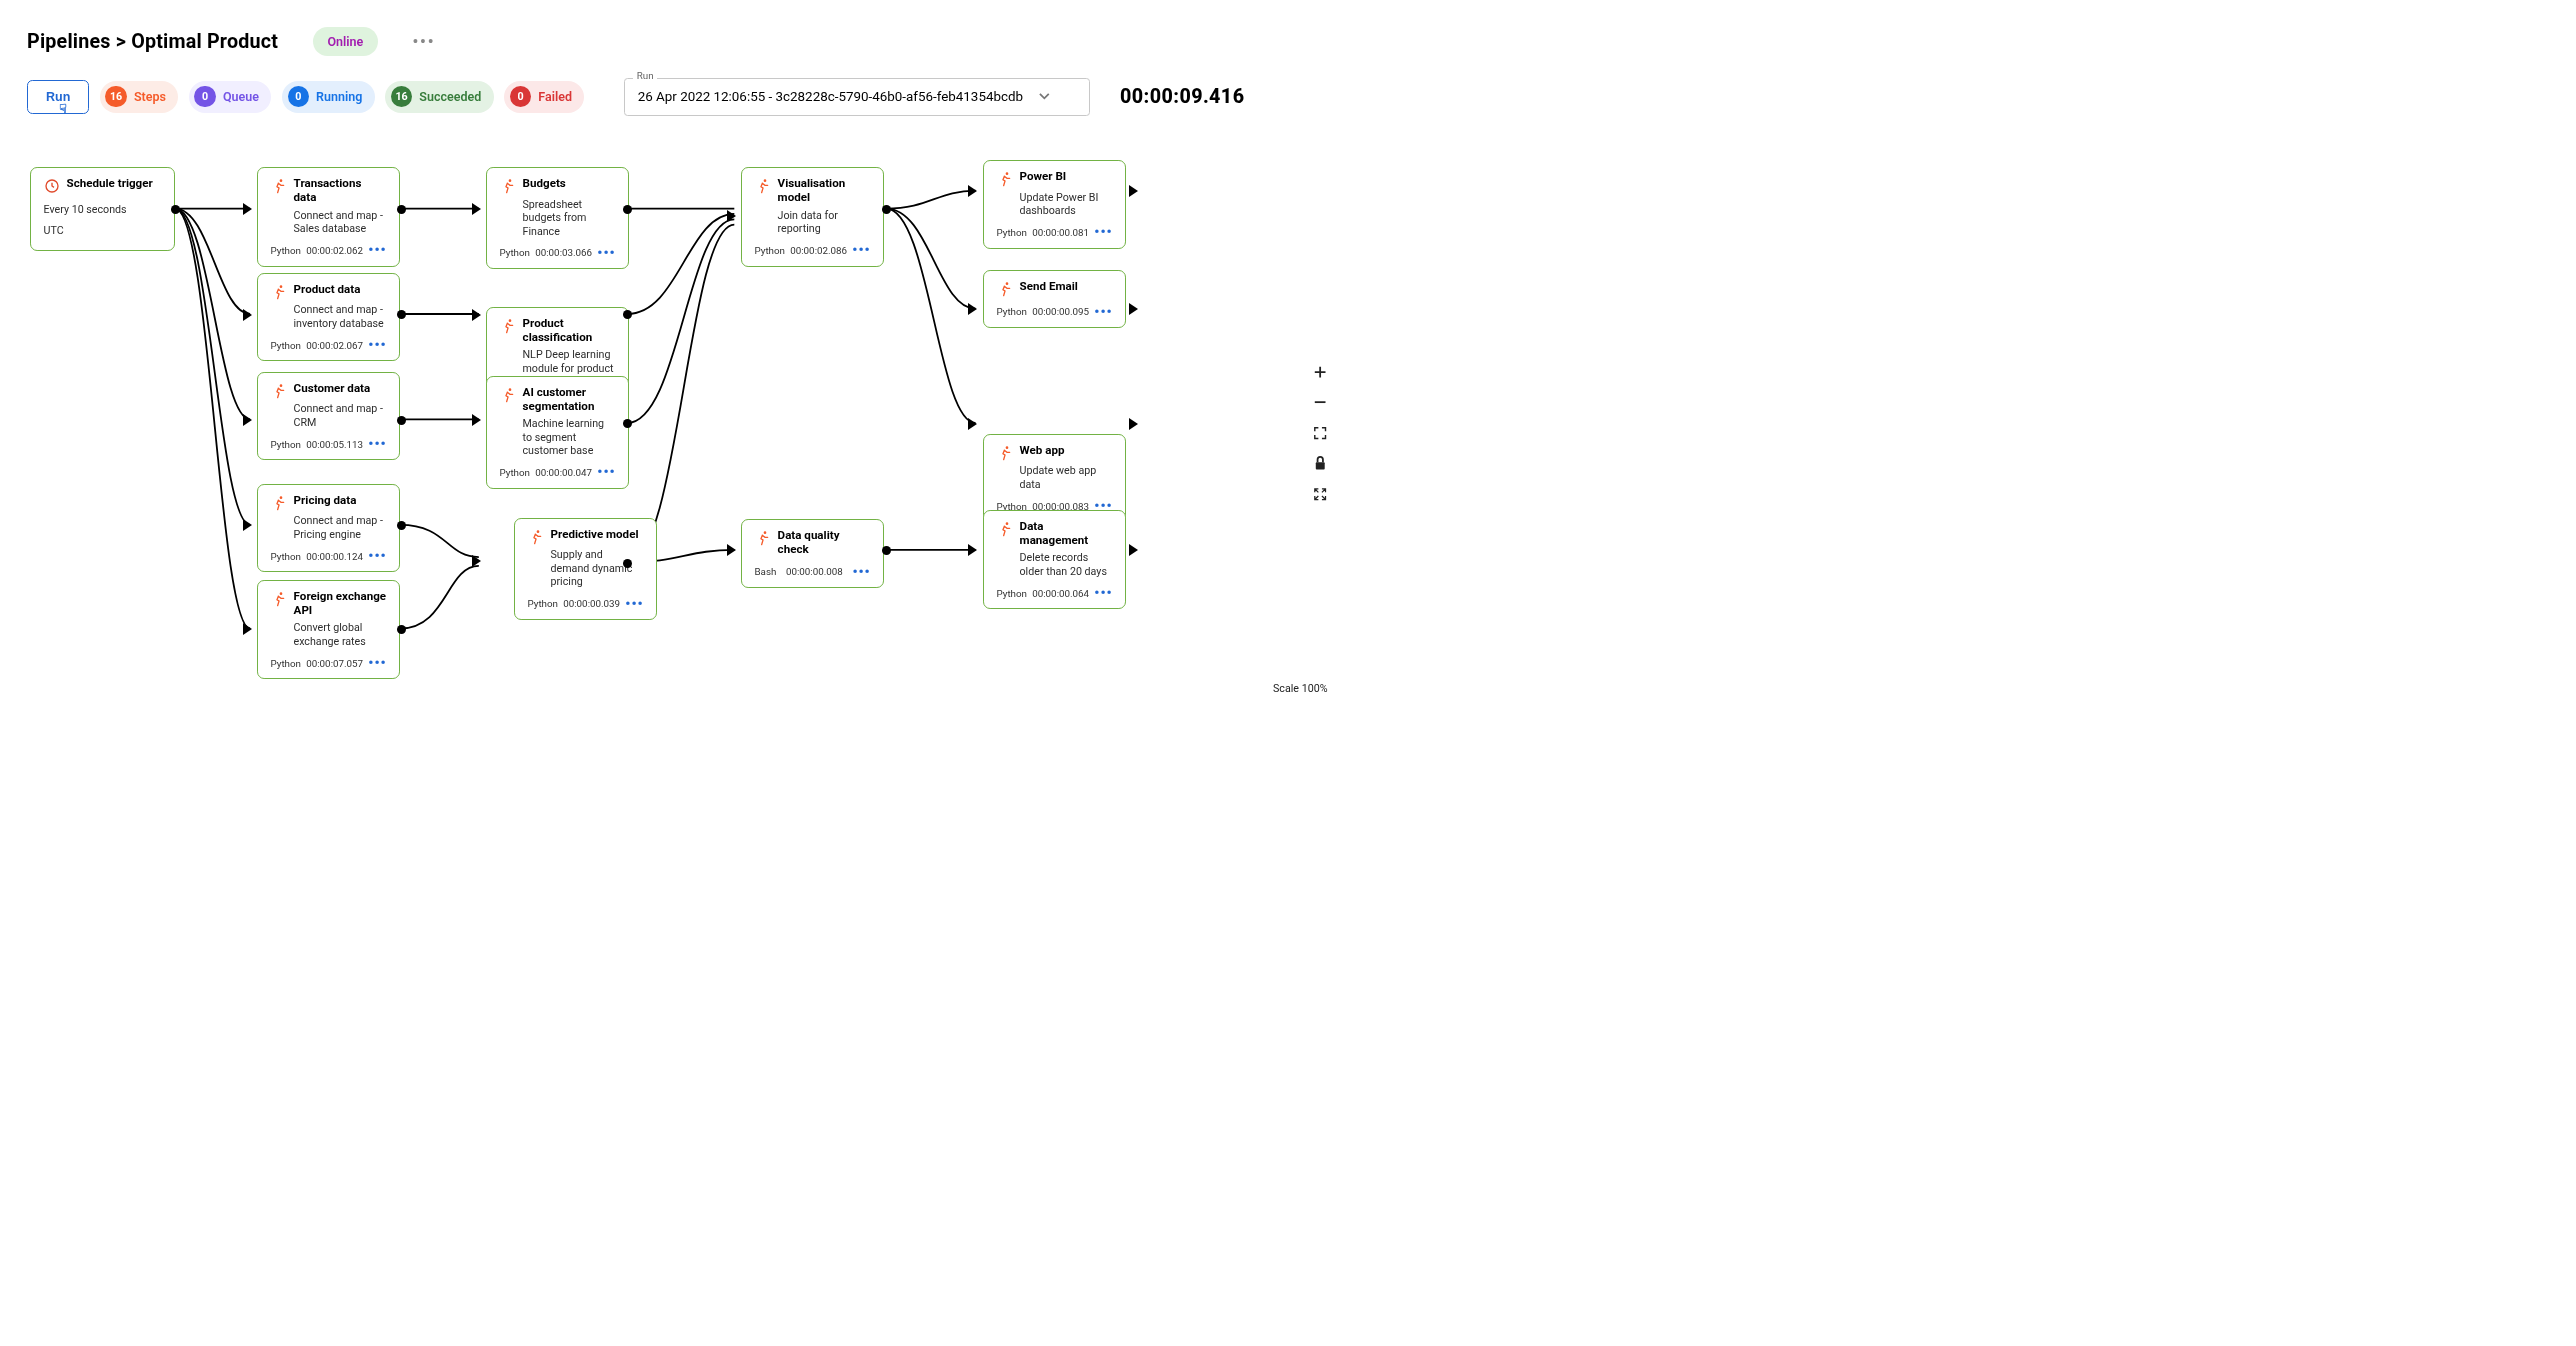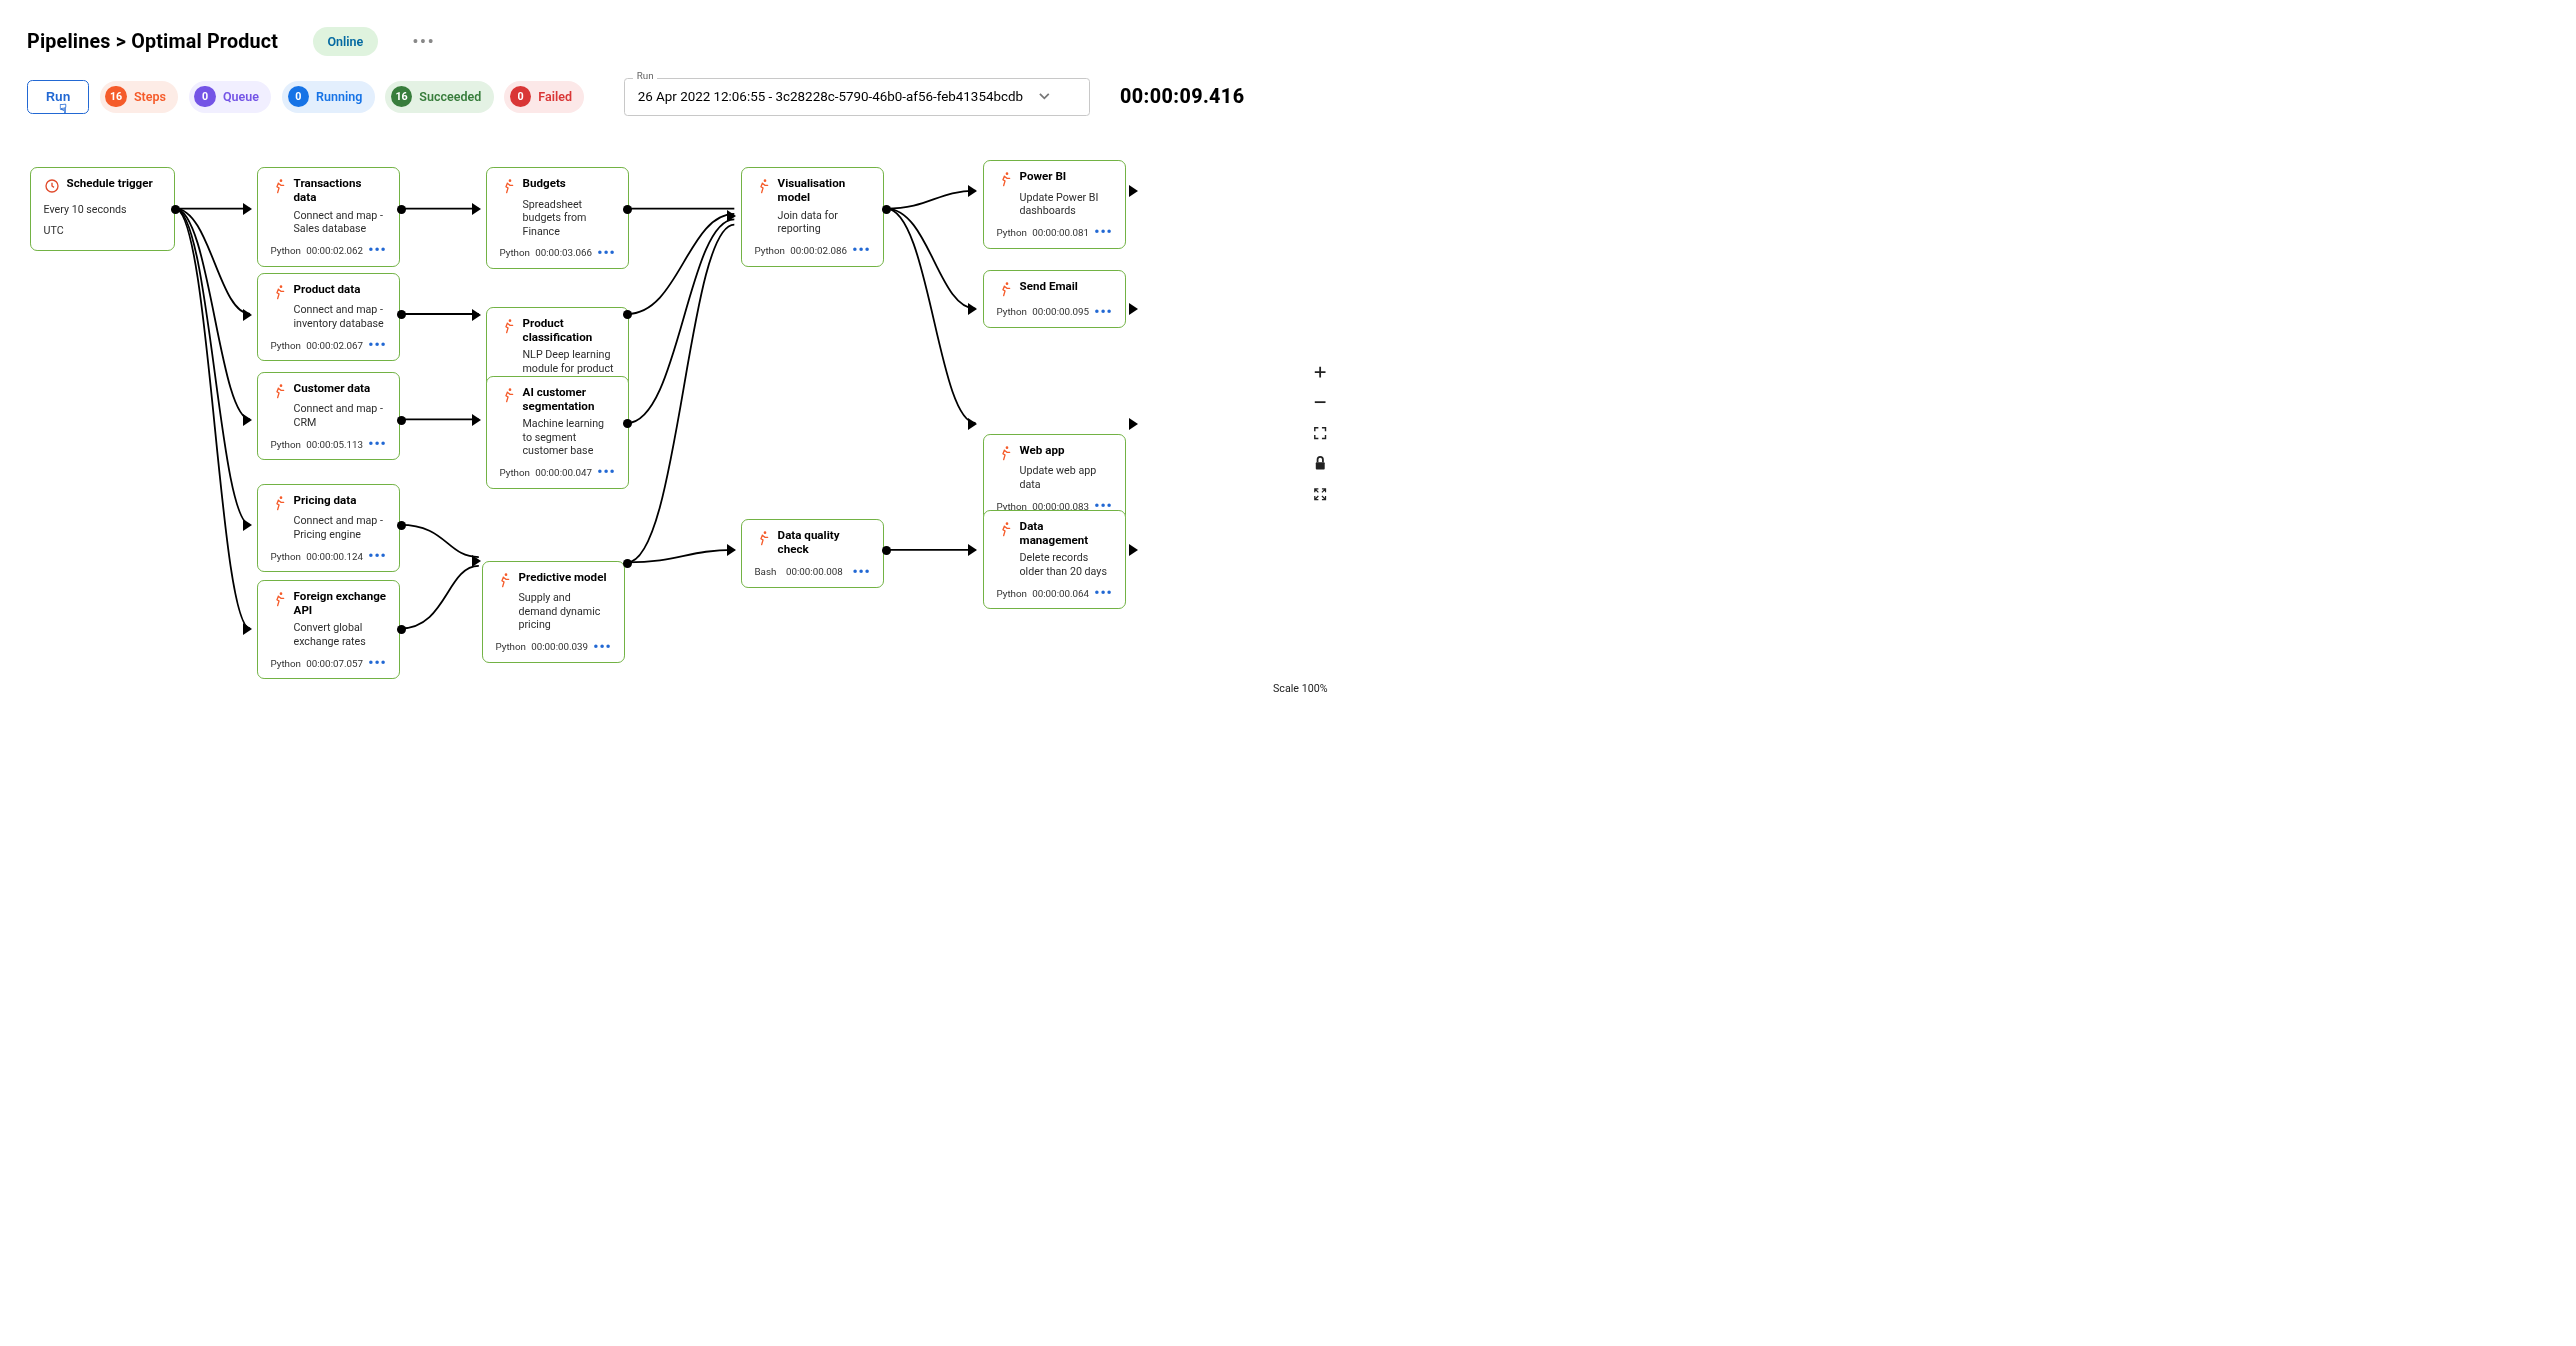--- a/index.html
+++ b/index.html
@@ -1,19 +1,19 @@
 <!DOCTYPE html>
 <html style="font-size:14.3px"><head>
 <meta charset="utf-8">
 <style>
   * { box-sizing: border-box; margin: 0; padding: 0; }
   body { font-family: -apple-system, BlinkMacSystemFont, "Segoe UI", Roboto, Arial, sans-serif; background: #fff; color: #000; overflow: hidden; position: relative; width: 1340px; height: 700px; }
   .header { display: flex; align-items: center; padding: 27px 27px 21.4px; gap: 35px; }
   .breadcrumb { font-size: 19.7px; font-weight: 700; letter-spacing: 0.2px; }
-  .status-pill { background: #dff3de; color: #0369a1; font-weight: 600; padding: 7.1px 14.3px; border-radius: 16px; font-size: 12.5px; }
+  .status-pill { background: #dff3de; color: #a21caf; font-weight: 600; padding: 7.1px 14.3px; border-radius: 16px; font-size: 12.5px; }
   .more-dots { color: #888; letter-spacing: 1.8px; font-size: 16px; cursor: pointer; font-weight: 700; }
 
   .toolbar { display: flex; align-items: center; padding: 0 27px 19.7px; gap: 10.7px; flex-wrap: wrap; }
   .run-btn { border: 1.8px solid #2268d3; color: #2268d3; background: #fff; font-weight: 700; font-size: 12.5px; padding: 9px 18px; border-radius: 5.4px; cursor: pointer; position: relative; }
   .hand-cursor { position: absolute; bottom: -3.6px; left: 52%; font-size: 12.5px; }
   .chip { display: inline-flex; align-items: center; gap: 7.1px; padding: 5.4px 12.5px 5.4px 5.4px; border-radius: 18px; font-size: 12.5px; font-weight: 600; }
   .chip .badge { color: #fff; border-radius: 50%; height: 21.4px; min-width: 21.4px; display: inline-flex; align-items: center; justify-content: center; font-size: 10.7px; font-weight: 700; }
   .chip-steps { background:#fdece6; color:#f55b2a; } .chip-steps .badge { background:#f55b2a; }
   .chip-queue { background:#f1efff; color:#7454e6; } .chip-queue .badge { background:#7454e6; }
   .chip-running { background:#e3effd; color:#1673e6; } .chip-running .badge { background:#1673e6; }
@@ -300,21 +300,21 @@
     <div class="node-desc">Machine learning to segment customer base</div>
     <div class="node-foot">
         <span class="node-lang">Python</span>
         <span class="node-time">00:00:00.047</span>
         <span class="node-menu">•••</span>
       </div>
   </div>
   <div class="dot" style="left:623px; top:273px;"></div>
 
   <div class="tri" style="left:472px; top:409px;"></div>
-  <div class="node" style="left:482px; top:372px;margin-top:43px;">
+  <div class="node" style="left:514px; top:372px;">
     <div class="node-head">
         <span class="node-icon runner-icon">
           <svg width="16" height="16" viewBox="0 0 24 24">
             <circle cx="15" cy="4" r="2" fill="#f55b2a"></circle>
             <path d="M10 22l2-7-3-2 2-5 4 3h4" stroke="#f55b2a" stroke-width="2" fill="none" stroke-linecap="round"></path>
           </svg>
         </span>
         <span class="node-title">Predictive model</span>
       </div>
     <div class="node-desc">Supply and demand dynamic pricing</div>

